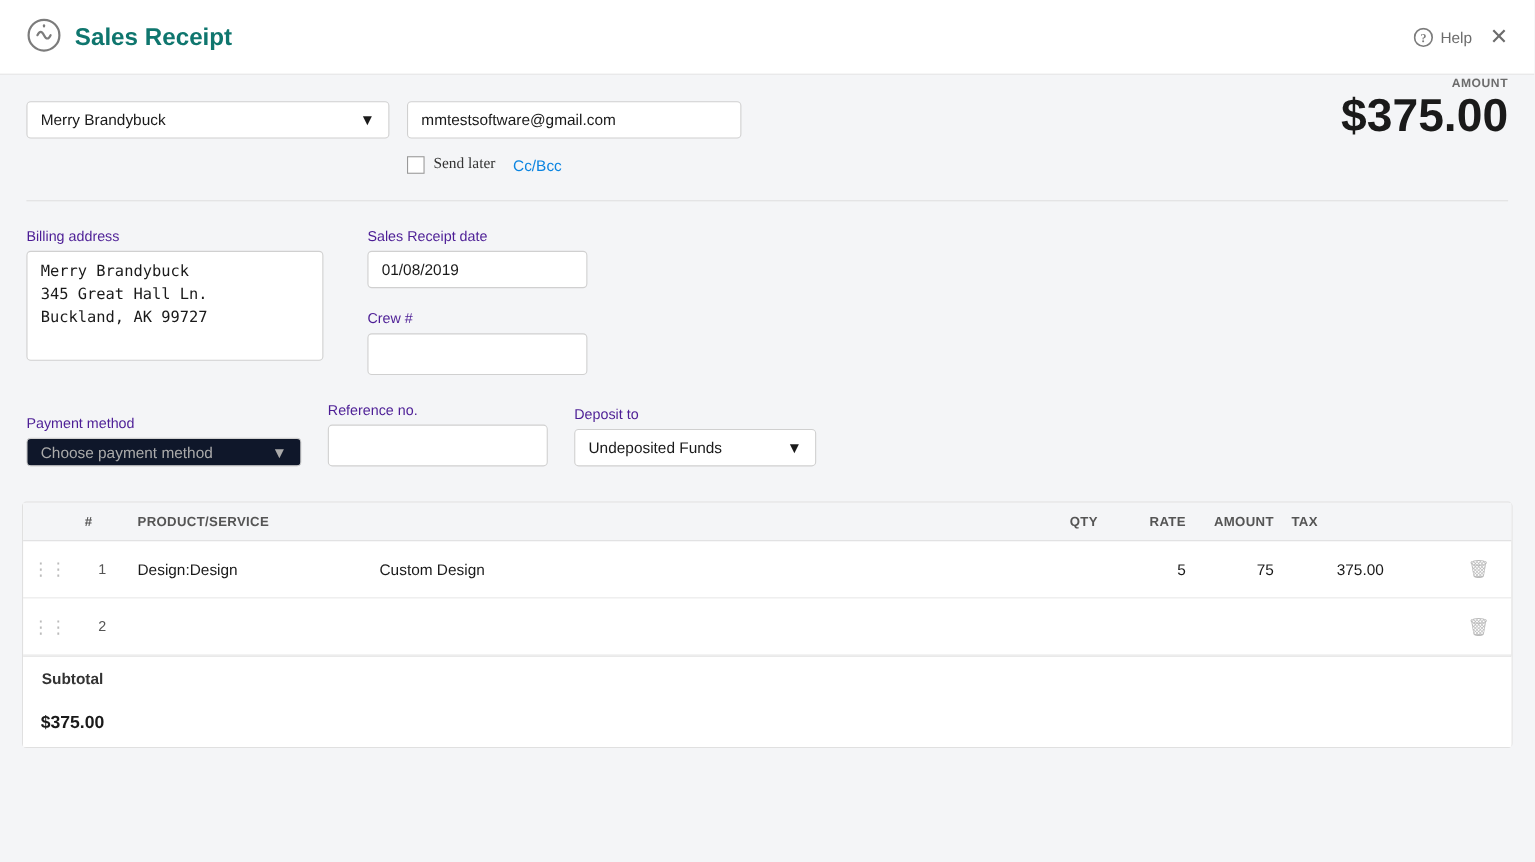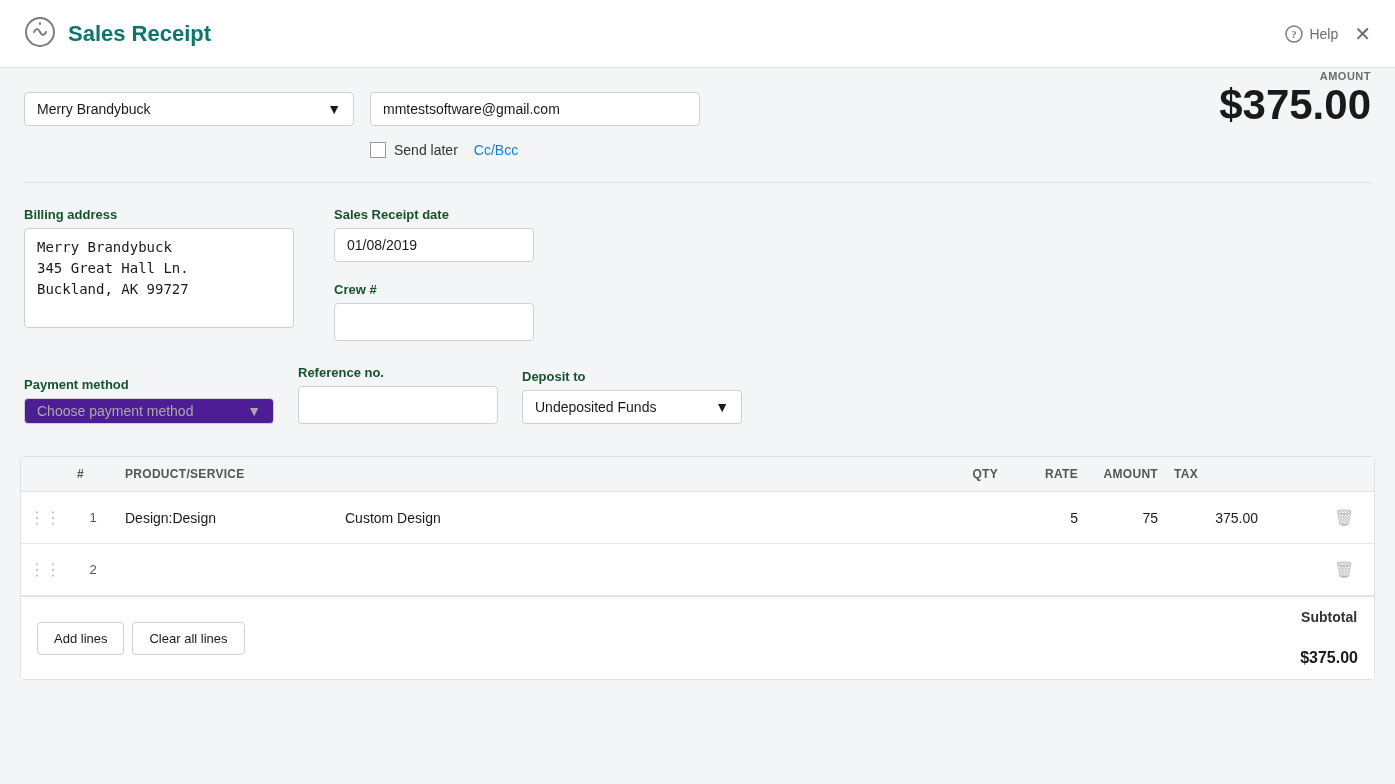--- a/index.html
+++ b/index.html
@@ -102,34 +102,35 @@
     }
     .customer-select span {
       font-size: 14px;
       color: #1a1a1a;
     }
     .email-input {
       background: #fff;
       border: 1px solid #d0d0d0;
       border-radius: 4px;
       padding: 8px 12px;
-      width: 330px;
+      width: 304px;
       font-size: 14px;
       color: #1a1a1a;
     }
     .send-later-row {
       display: flex;
       align-items: center;
       gap: 16px;
       margin-bottom: 24px;
       margin-left: 346px;
     }
     .send-later-check {
       display: flex;
       gap: 8px;
+      font-family: Liberation Serif, serif;
     }
     .checkbox {
       width: 16px;
       height: 16px;
       border: 1px solid #999;
       background: #fff;
       cursor: pointer;
     }
     .cc-bcc-link {
       color: #0a84e1;
@@ -143,22 +144,22 @@
       gap: 40px;
       margin-bottom: 24px;
     }
     .form-group {
       display: flex;
       flex-direction: column;
       gap: 6px;
     }
     .form-label {
       font-size: 13px;
-      color: #14532d;
-      font-weight: 700;
+      color: #4c1d95;
+      font-weight: 400;
     }
     .form-input {
       background: #fff;
       border: 1px solid #d0d0d0;
       border-radius: 4px;
       padding: 8px 12px;
       font-size: 14px;
       color: #1a1a1a;
     }
     .billing-textarea {
@@ -177,21 +178,21 @@
     
     .payment-row {
       display: flex;
       gap: 24px;
       margin-bottom: 32px;
       align-items: flex-end;
     }
     .payment-select {
       display: flex;
       align-items: center;
-      background: #4c1d95;
+      background: #0f172a;
       border: 1px solid #d0d0d0;
       border-radius: 4px;
       padding: 4px 12px;
       width: 250px;
       justify-content: space-between;
       cursor: pointer;
     }
     .payment-select span {
       font-size: 14px;
       color: #aaa;
@@ -451,24 +452,20 @@
         <div class="table-cell right"></div>
         <div class="table-cell right"></div>
         <div class="table-cell right"></div>
         <div class="table-cell"></div>
         <div class="table-cell">
           <button class="delete-btn">🗑</button>
         </div>
       </div>
 
       <div class="table-footer">
-        <div class="table-footer-left">
-          <button class="footer-btn">Add lines</button>
-          <button class="footer-btn">Clear all lines</button>
-        </div>
         <div class="table-footer-right">
           <span class="subtotal-label">Subtotal</span>
           <span class="subtotal-value">$375.00</span>
         </div>
       </div>
     </div>
   </div>
 </div>
 
 </body></html>

